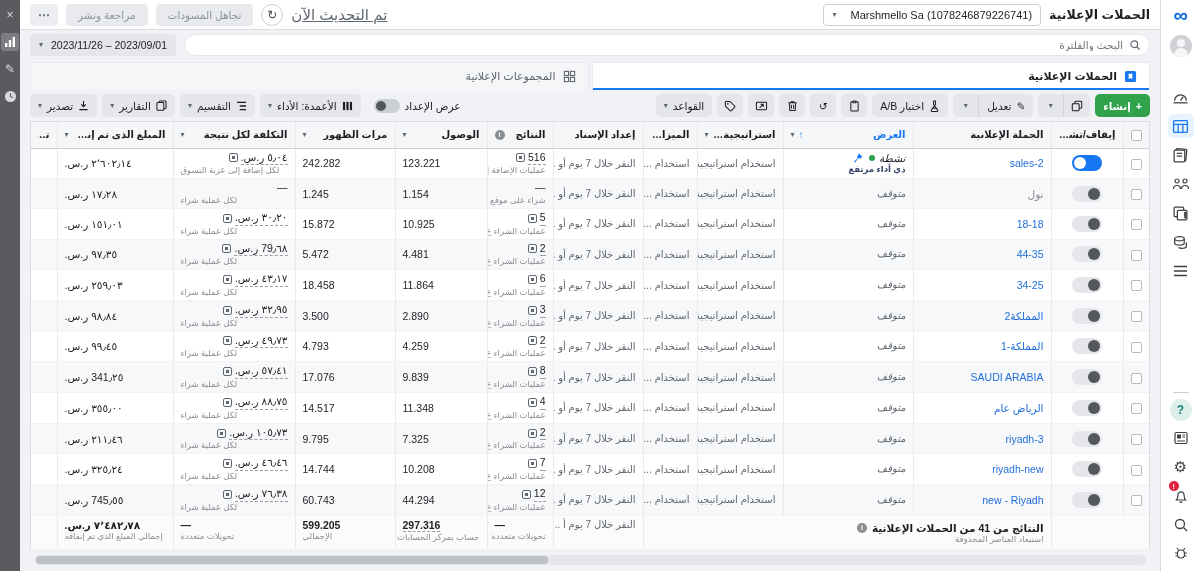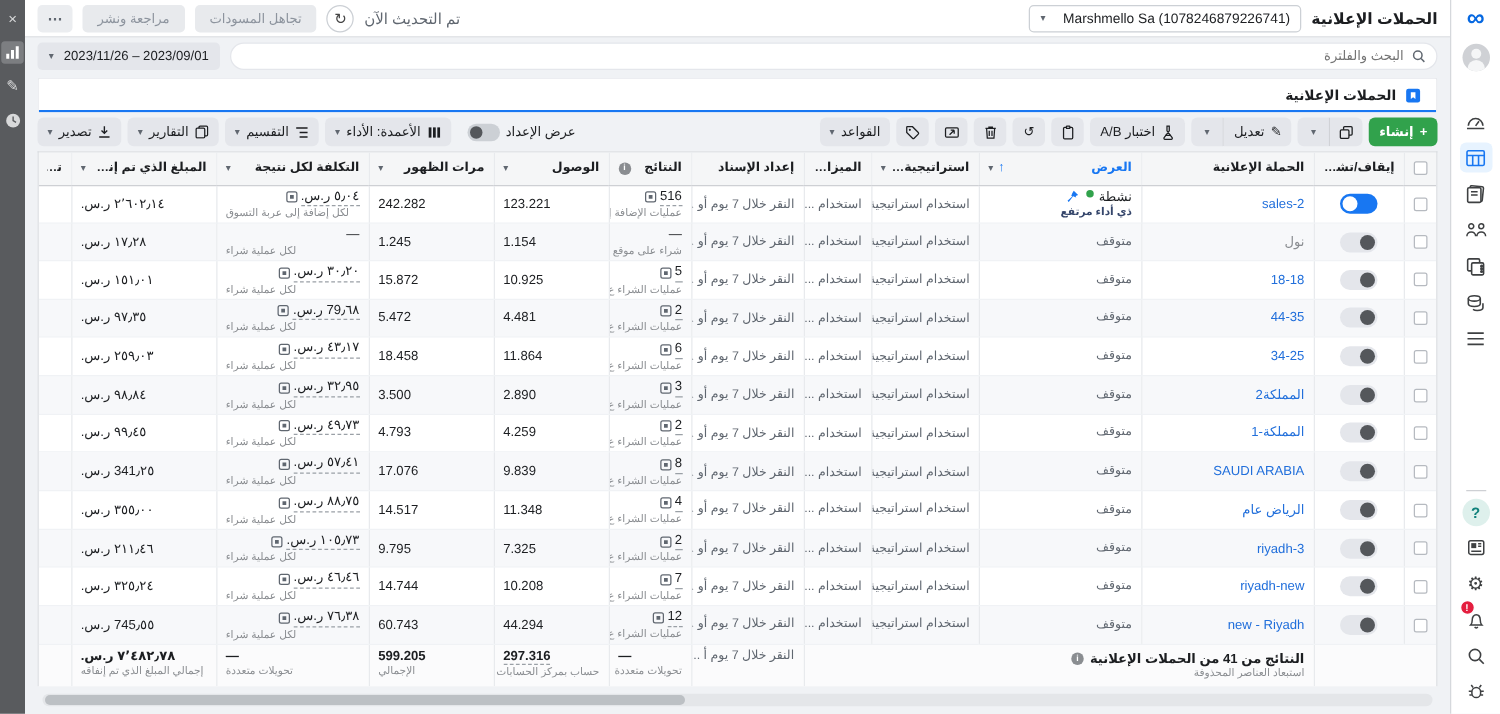--- a/index.html
+++ b/index.html
@@ -32,21 +32,21 @@
 
   
   .main { position:absolute; left:20px; right:40px; top:0; bottom:0; display:flex; flex-direction:column; background:#f0f2f5;}
 
   .topbar { height:30px; background:#fff; border-bottom:1px solid #dadde1; display:flex; align-items:center; padding:0 10px; gap:8px; flex:none;}
   .page-title { font-size:12.5px; font-weight:bold; }
   .account-pill { display:flex; align-items:center; gap:14px; border:1px solid #ccd0d5; border-radius:4px;
     height:22px; padding:0 8px; font-size:11px; color:#1c1e21; background:#fff; cursor:pointer;}
   .caret { color:#606770; font-size:8px; line-height:1; }
   .tb-spacer { flex:1; }
-  .updated { font-size:12px; color:#606770; }
+  .updated { font-size:15px; color:#606770;text-decoration:underline; }
   .refresh-btn { width:22px; height:22px; border-radius:50%; border:1px solid #ccd0d5; background:#fff; color:#444;
     font-size:12px; display:flex; align-items:center; justify-content:center;}
   .gray-btn { height:22px; border:none; border-radius:4px; background:#e8eaed; color:#8d949e; font-size:10.5px; padding:0 12px;
     font-family:inherit; }
   .more-btn { height:22px; width:28px; border:none; border-radius:4px; background:#ebedf0; color:#606770; font-size:12px; font-weight:bold;}
 
   .filter-bar { height:30px; display:flex; align-items:center; gap:8px; padding:0 10px; flex:none;}
   .search-box { flex:1; height:22px; background:#fff; border:1px solid #e4e6eb; border-radius:12px;
     display:flex; align-items:center; padding:0 8px; gap:6px; color:#8a8d91;}
   .search-box input { border:none; outline:none; flex:1; font-size:10.5px; background:transparent; font-family:inherit; color:#1c1e21;}
@@ -89,21 +89,21 @@
   .sec { color:#606770; font-size:10px; }
   .sub { color:#8a8d91; font-size:8.5px; line-height:1.3; }
   .checkbox { display:inline-block; width:11px; height:11px; border:1px solid #b6bac0; border-radius:2px; background:#fff; vertical-align:middle;}
   .toggle { width:30px; height:16px; border-radius:8px; background:#e4e6eb; position:relative; display:inline-block; vertical-align:middle; cursor:pointer;}
   .toggle .knob { position:absolute; top:2px; width:12px; height:12px; border-radius:50%; }
   .toggle.on { background:#1877f2; }
   .toggle.on .knob { left:2px; background:#fff; }
   .toggle.off .knob { right:2px; background:#54575b; }
   .camp-name { color:#216fdb; cursor:pointer; }
   .camp-name.muted { color:#8a8d91; }
-  .dl1 { display:flex; gap:4px; line-height:1.2; }
+  .dl1 { display:flex; align-items:center; gap:4px; line-height:1.2;font-style:italic; }
   .dot { width:6px; height:6px; border-radius:50%; background:#31a24c; flex:none; }
   .badge-line { font-size:8.5px; font-weight:bold; color:#35466b; line-height:1.3; }
   .vline { display:flex; align-items:center; gap:3px; line-height:1.3; }
   .u { border-bottom:1px dashed #9aa0a6; }
   .u.plain { border-bottom:none; }
   .m-ic { width:9px; height:9px; border:1px solid #606770; border-radius:2px; position:relative; flex:none; display:inline-block;}
   .m-ic::after { content:""; position:absolute; left:2px; top:2px; width:3px; height:3px; background:#606770; }
   .pin { flex:none; margin-right:2px; }
   tfoot td { background:#fbfbfc; border-top:1px solid #c8cbcf; height:34px; font-size:10.5px; padding:3px 7px;
     vertical-align:top; white-space:nowrap; overflow:hidden;}
@@ -248,20 +248,29 @@
     </button>
   </div>
 
   <div class="tabs">
     <div class="tab active">
       <svg class="tab-ic" viewBox="0 0 14 14">
           <rect x="1" y="1" width="12" height="12" rx="2" fill="#1877f2"></rect>
           <path d="M5 4h4v6l-2-1.5L5 10z" fill="#fff"></path>
         </svg>
       <span>الحملات الإعلانية</span>
+    </div>
+    <div class="tab">
+      <svg class="tab-ic" viewBox="0 0 14 14" fill="none" stroke="#606770" stroke-width="1.2">
+          <rect x="1.5" y="1.5" width="4.5" height="4.5"></rect>
+          <rect x="8" y="1.5" width="4.5" height="4.5"></rect>
+          <rect x="1.5" y="8" width="4.5" height="4.5"></rect>
+          <rect x="8" y="8" width="4.5" height="4.5"></rect>
+        </svg>
+      <span>المجموعات الإعلانية</span>
     </div>
   </div>
 
   <div class="toolbar">
     <button class="btn green">
       <span>+</span>
       <span>إنشاء</span>
     </button>
     <div class="split">
       <button class="btn icon-only">

